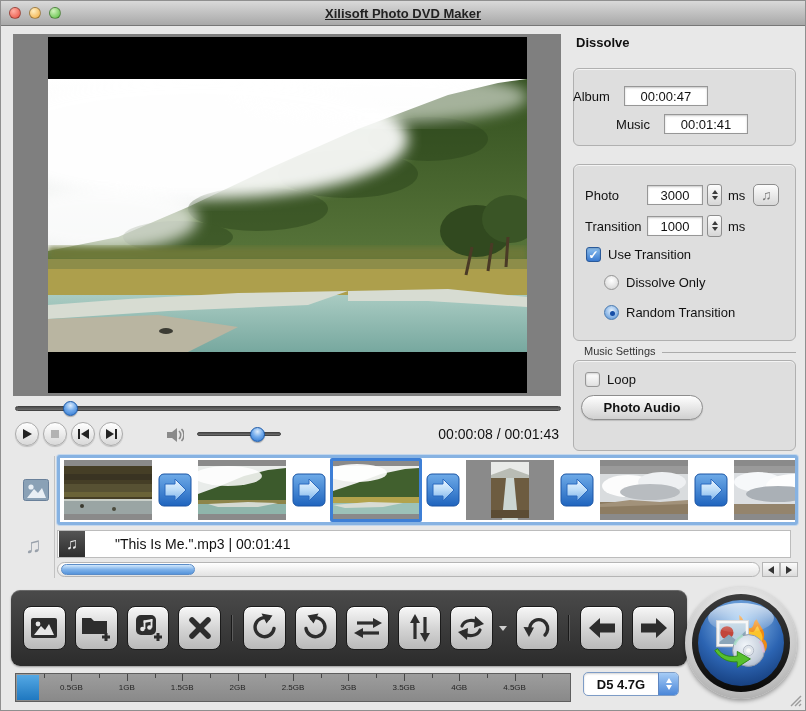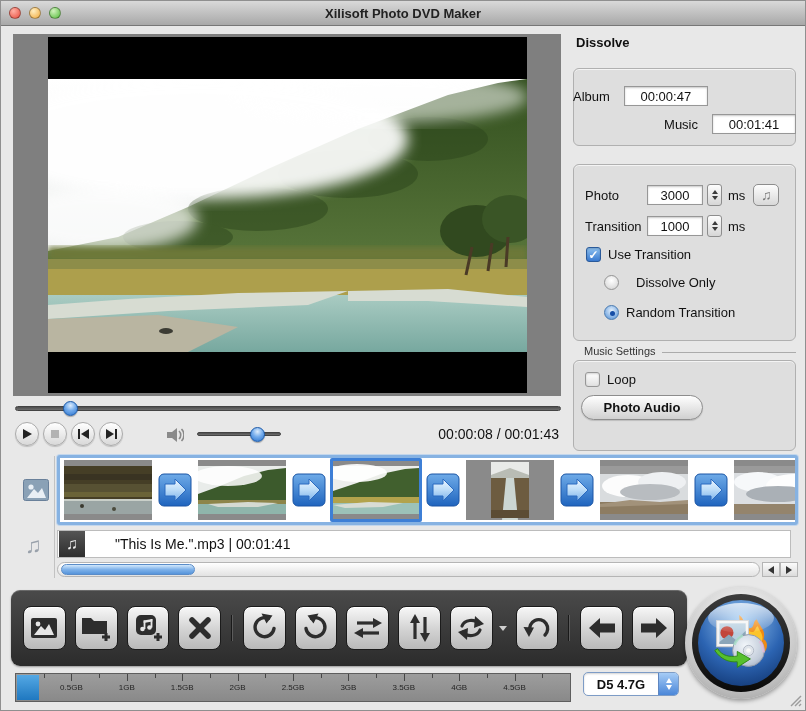--- a/index.html
+++ b/index.html
@@ -4,21 +4,21 @@
 <style>
   html,body{margin:0;padding:0;background:#555;}
   *{box-sizing:border-box;}
   #win{position:relative;width:806px;height:711px;background:#e8e8e8;border:1px solid #8f8f8f;
        font-family:"Liberation Sans",sans-serif;overflow:hidden;color:#111;}
   .abs{position:absolute;}
 
   
   #titlebar{left:0;top:0;width:100%;height:25px;background:linear-gradient(#d9d9d9,#a8a8a8);
             border-bottom:1px solid #777;display:flex;align-items:center;}
-  #title{position:absolute;left:0;right:0;text-align:center;font-size:13px;font-weight:bold;color:#222;}
+  #title{position:absolute;left:0;right:0;text-align:center;font-size:13px;font-weight:bold;color:#222;text-decoration:underline;}
   .tl{width:12px;height:12px;border-radius:50%;border:1px solid rgba(0,0,0,.35);margin-left:8px;}
   .tl.red{background:radial-gradient(circle at 35% 30%,#ffb0a4,#e84b3c);}
   .tl.yellow{background:radial-gradient(circle at 35% 30%,#ffeec0,#f0a93a);}
   .tl.green{background:radial-gradient(circle at 35% 30%,#d2f2be,#52bb38);}
 
   
   #pframe{left:12px;top:33px;width:548px;height:362px;background:#7f7f7f;}
   #pblack{position:absolute;left:35px;top:3px;width:479px;height:356px;background:#000;}
   #photo{position:absolute;left:0;top:42px;width:479px;height:273px;}
 
@@ -536,21 +536,21 @@
     </g>
   </svg>
 
   <div class="abs" id="settings-title">Dissolve</div>
 
   <div class="gbox" style="left:572px;top:67px;width:223px;height:78px;"></div>
   <div class="srow" style="left:572px;top:85px;width:223px;justify-content:flex-start;padding-right:48px;gap:14px;">
     <span>Album</span>
     <span class="tfield" style="width:84px;">00:00:47</span>
   </div>
-  <div class="srow" style="left:572px;top:113px;width:223px;justify-content:flex-end;gap:14px;">
+  <div class="srow" style="left:572px;top:113px;width:223px;justify-content:flex-end;padding-right:48px;gap:14px;">
     <span>Music</span>
     <span class="tfield" style="width:84px;">00:01:41</span>
   </div>
 
   <div class="gbox" style="left:572px;top:163px;width:223px;height:177px;"></div>
   <div class="srow" style="left:584px;top:183px;width:205px;">
     <span style="width:62px;">Photo</span>
     <span class="tfield" style="width:56px;">3000</span>
     <span class="stepper">
         <span class="ar-up"></span>
@@ -565,21 +565,21 @@
     <span class="stepper">
         <span class="ar-up"></span>
         <span class="ar-dn"></span>
       </span>
     <span class="unit">ms</span>
   </div>
   <div class="srow" style="left:585px;top:246px;">
     <span class="cb on"></span>
     <span class="ctl-label">Use Transition</span>
   </div>
-  <div class="srow" style="left:603px;top:274px;gap:10px;">
+  <div class="srow" style="left:603px;top:274px;">
     <span class="rd"></span>
     <span class="ctl-label">Dissolve Only</span>
   </div>
   <div class="srow" style="left:603px;top:304px;">
     <span class="rd on"></span>
     <span class="ctl-label">Random Transition</span>
   </div>
 
   <div class="glabel" style="left:583px;top:344px;width:212px;">
     <span>Music Settings</span>

